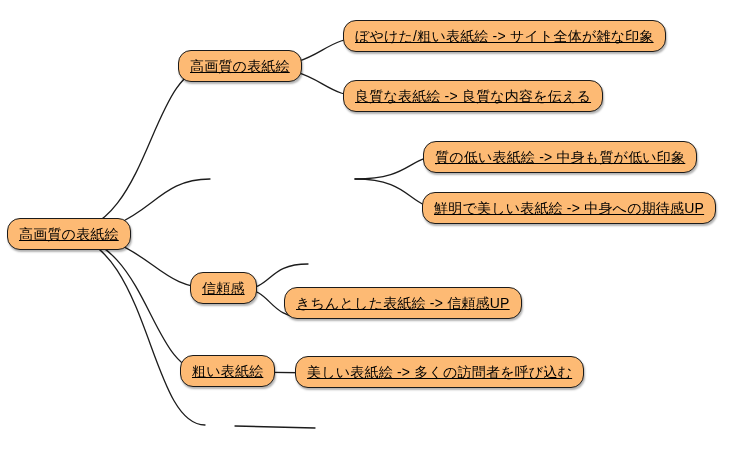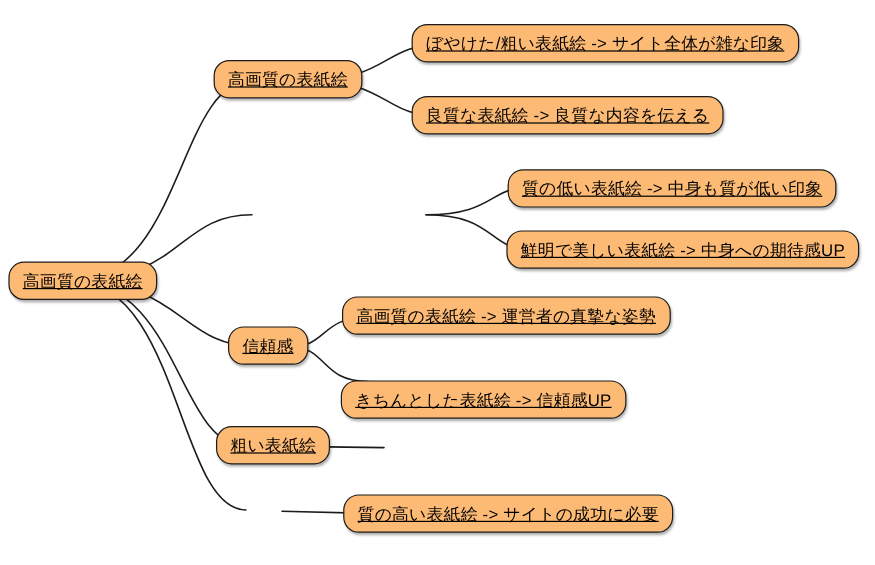--- a/index.html
+++ b/index.html
@@ -73,20 +73,19 @@
   <div class="node" style="left:7px; top:218px;">高画質の表紙絵</div>
 
   <div class="node" style="left:178px; top:50px;">高画質の表紙絵</div>
   <div class="node" style="left:343px; top:20px;">ぼやけた/粗い表紙絵 -&gt; サイト全体が雑な印象</div>
   <div class="node" style="left:343px; top:80px;">良質な表紙絵 -&gt; 良質な内容を伝える</div>
 
   <div class="node" style="left:423px; top:141px;">質の低い表紙絵 -&gt; 中身も質が低い印象</div>
   <div class="node" style="left:422px; top:192px;">鮮明で美しい表紙絵 -&gt; 中身への期待感UP</div>
 
   <div class="node" style="left:190px; top:272px;">信頼感</div>
-  <div class="node" style="left:285px; top:247px;">高画質の表紙絵 -&gt; 運営者の真摯な姿勢</div>
-  <div class="node" style="left:284px; top:317px;">きちんとした表紙絵 -&gt; 信頼感UP</div>
+  <div class="node" style="left:284px; top:287px;">きちんとした表紙絵 -&gt; 信頼感UP</div>
 
   <div class="node" style="left:180px; top:355px;">粗い表紙絵</div>
+  <div class="node" style="left:295px; top:356px;">美しい表紙絵 -&gt; 多くの訪問者を呼び込む</div>
 
-  <div class="node" style="left:286px; top:412px;">質の高い表紙絵 -&gt; サイトの成功に必要</div>
 
 </div>
 
 </body></html>

